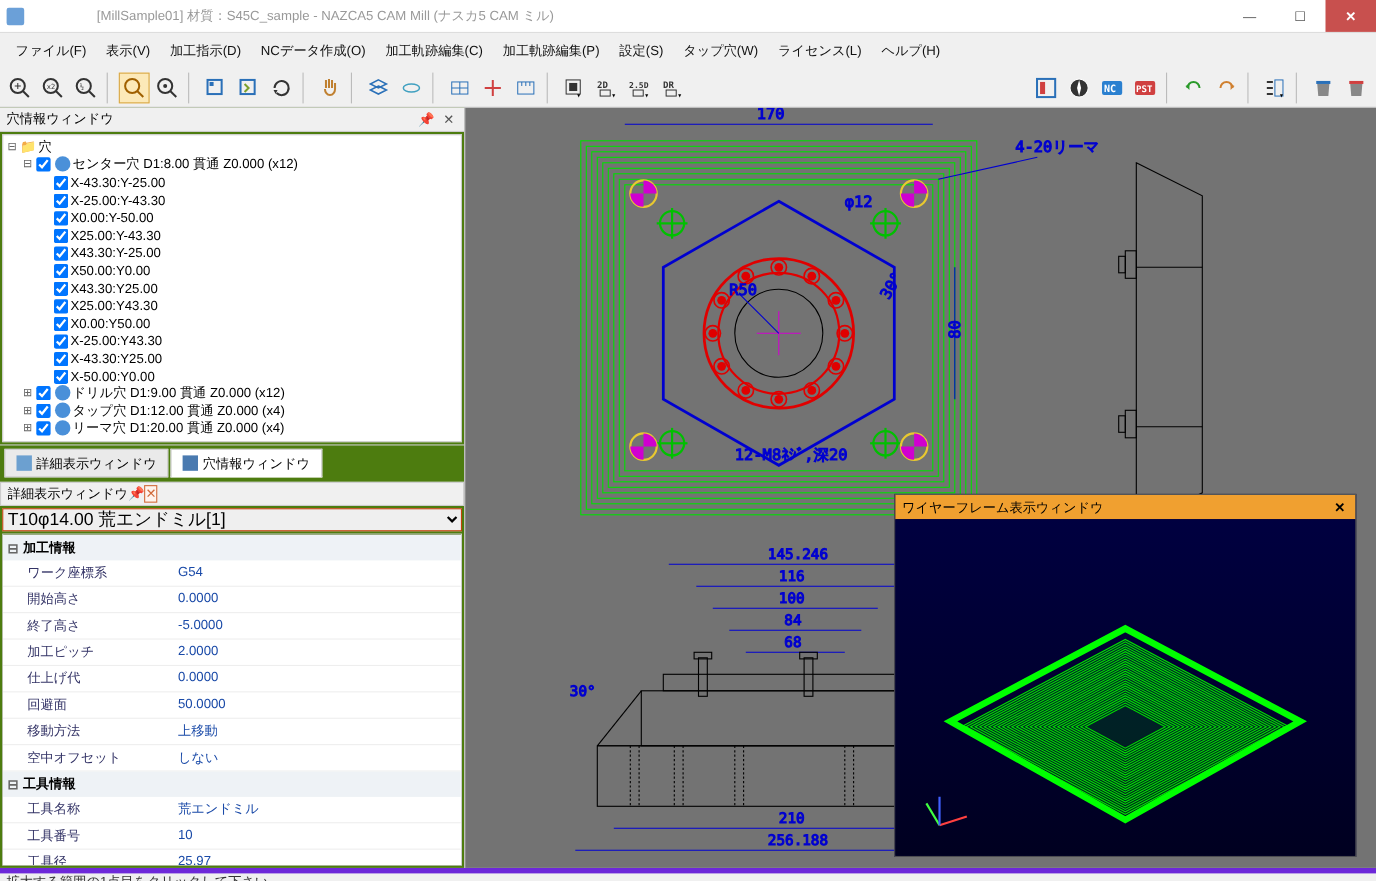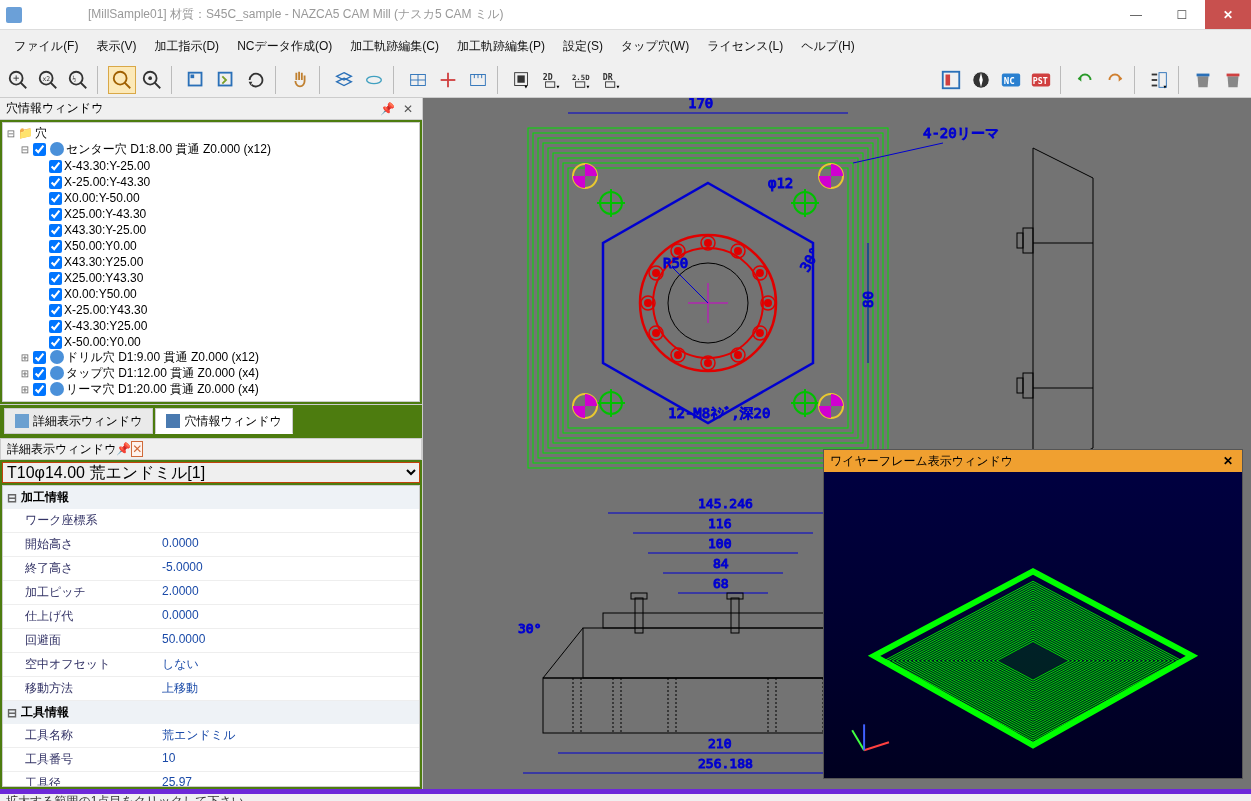--- a/index.html
+++ b/index.html
@@ -40,21 +40,21 @@
 .detail-select { margin: 2px; }
 .detail-select select { width: 100%; font-size: 16px; border: 1px solid #c2410c; }
 .propgrid { flex: 1; background: #fff; border: 1px solid #ccc; margin: 0 2px 2px 2px; overflow: auto; }
 .propcat { background: #eef2f6; font-weight: bold; padding: 3px 4px; display: flex; align-items: center; font-size: 12px; }
 .propcat .catexp { width: 14px; color: #666; }
 .proprow { display: flex; font-size: 12px; border-bottom: 1px solid #eee; }
 .propkey { width: 155px; padding: 3px 4px 3px 22px; color: #336; }
 .propval { flex: 1; padding: 3px 4px; color: #1a4aa8; }
 .canvas { flex: 1; position: relative; background: #737373; border-left: 1px solid #ccc; overflow: hidden; }
 .canvas svg { position: absolute; top: 0; left: 0; }
-.wf-window { position: absolute; right: 8px; bottom: 10px; width: 420px; height: 330px; border: 1px solid #555; background: #000033; }
+.wf-window { position: absolute; right: 18px; bottom: 10px; width: 420px; height: 330px; border: 1px solid #555; background: #000033; }
 .wf-title { height: 22px; background: #f0a030; display: flex; align-items: center; padding: 0 6px; font-size: 12px; color: #000; }
 .wf-title .spacer { flex: 1; }
 .wf-title .wfclose { width: 16px; height: 16px; display: flex; align-items: center; justify-content: center; font-weight: bold; }
 .wf-body { width: 100%; height: calc(100% - 22px); position: relative; background: linear-gradient(to bottom, #000040, #000020); }
 .statusbar { height: 20px; background: #f0f0f0; border-top: 5px solid #6d28d9; display: flex; align-items: center; padding: 0 6px; font-size: 12px; color: #333; }
 .phbtn.x { border: 1px solid #d06a3a; color: #d06a3a; background: #fff3ed; }
 text { font-family: "MS Gothic", monospace; }
 </style>
 </head>
 <body>
@@ -375,20 +375,21 @@
       <span class="phbtn">📌</span>
       <span class="phbtn x">✕</span>
     </div>
     <div class="detail-select">
       <select><option>T10φ14.00 荒エンドミル[1]</option></select>
     </div>
     <div class="propgrid" id="propgrid">
         <div class="propcat"><span class="catexp">⊟</span>加工情報</div>
         <div class="proprow">
           <div class="propkey">ワーク座標系</div>
+          <div class="propval">G54</div>
         </div>
         <div class="proprow">
           <div class="propkey">開始高さ</div>
           <div class="propval">0.0000</div>
         </div>
         <div class="proprow">
           <div class="propkey">終了高さ</div>
           <div class="propval">-5.0000</div>
         </div>
         <div class="proprow">
@@ -397,26 +398,26 @@
         </div>
         <div class="proprow">
           <div class="propkey">仕上げ代</div>
           <div class="propval">0.0000</div>
         </div>
         <div class="proprow">
           <div class="propkey">回避面</div>
           <div class="propval">50.0000</div>
         </div>
         <div class="proprow">
+          <div class="propkey">移動方法</div>
+          <div class="propval">上移動</div>
+        </div>
+        <div class="proprow">
           <div class="propkey">空中オフセット</div>
           <div class="propval">しない</div>
-        </div>
-        <div class="proprow">
-          <div class="propkey">移動方法</div>
-          <div class="propval">上移動</div>
         </div>
         <div class="propcat"><span class="catexp">⊟</span>工具情報</div>
         <div class="proprow">
           <div class="propkey">工具名称</div>
           <div class="propval">荒エンドミル</div>
         </div>
         <div class="proprow">
           <div class="propkey">工具番号</div>
           <div class="propval">10</div>
         </div>

